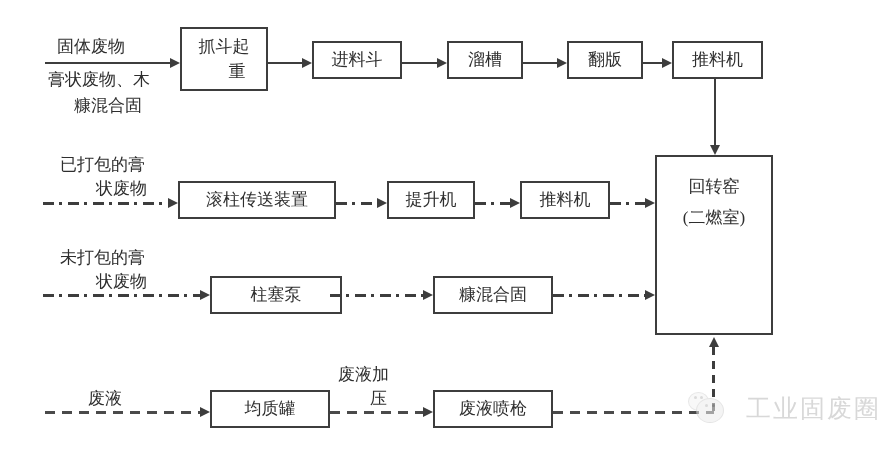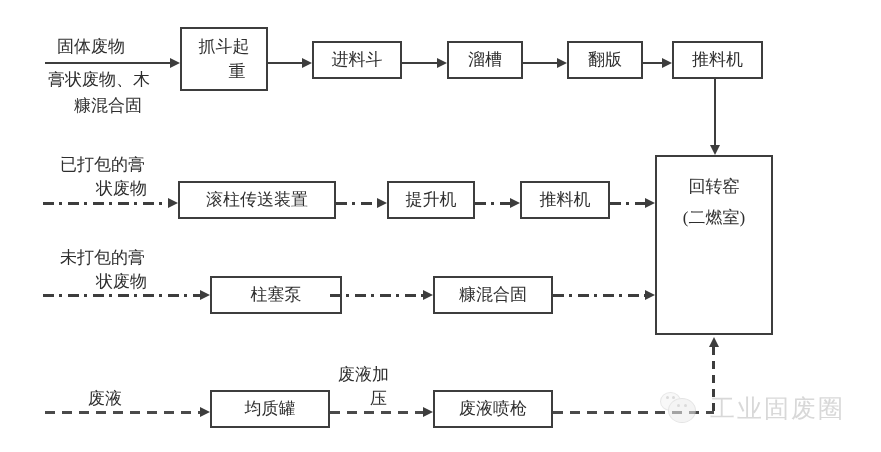--- a/index.html
+++ b/index.html
@@ -23,21 +23,21 @@
     background:repeating-linear-gradient(180deg,#3d3d3d 0 8px,transparent 8px 14px);}
   .arr-r{position:absolute;width:0;height:0;
     border-top:5px solid transparent;border-bottom:5px solid transparent;border-left:10px solid #3d3d3d;}
   .arr-d{position:absolute;width:0;height:0;
     border-left:5px solid transparent;border-right:5px solid transparent;border-top:10px solid #3d3d3d;}
   .arr-u{position:absolute;width:0;height:0;
     border-left:5px solid transparent;border-right:5px solid transparent;border-bottom:10px solid #3d3d3d;}
   .kiln{justify-content:flex-start;padding-top:14px;line-height:1.85;}
   .grab{line-height:1.5;}
   .grab .l2{padding-left:26px;}
-  .watermark{position:absolute;left:658px;top:390px;display:flex;align-items:center;gap:12px;opacity:.55;}
+  .watermark{position:absolute;left:686px;top:390px;display:flex;align-items:center;gap:20px;opacity:.55;}
   .wm-icon{position:relative;width:40px;height:36px;}
   .wm-bub-big{position:absolute;left:10px;top:8px;width:26px;height:23px;border-radius:50%;
     background:#ececec;border:1px solid #cfcfcf;}
   .wm-bub-small{position:absolute;left:2px;top:2px;width:19px;height:17px;border-radius:50%;
     background:#f3f3f3;border:1px solid #d4d4d4;}
   .wm-eye{position:absolute;width:3px;height:3px;border-radius:50%;background:#bdbdbd;}
   .wm-text{font-size:25px;color:#b9b9b9;letter-spacing:2px;white-space:nowrap;
     text-shadow:0 0 1px #ffffff;}
 </style>
 </head>

